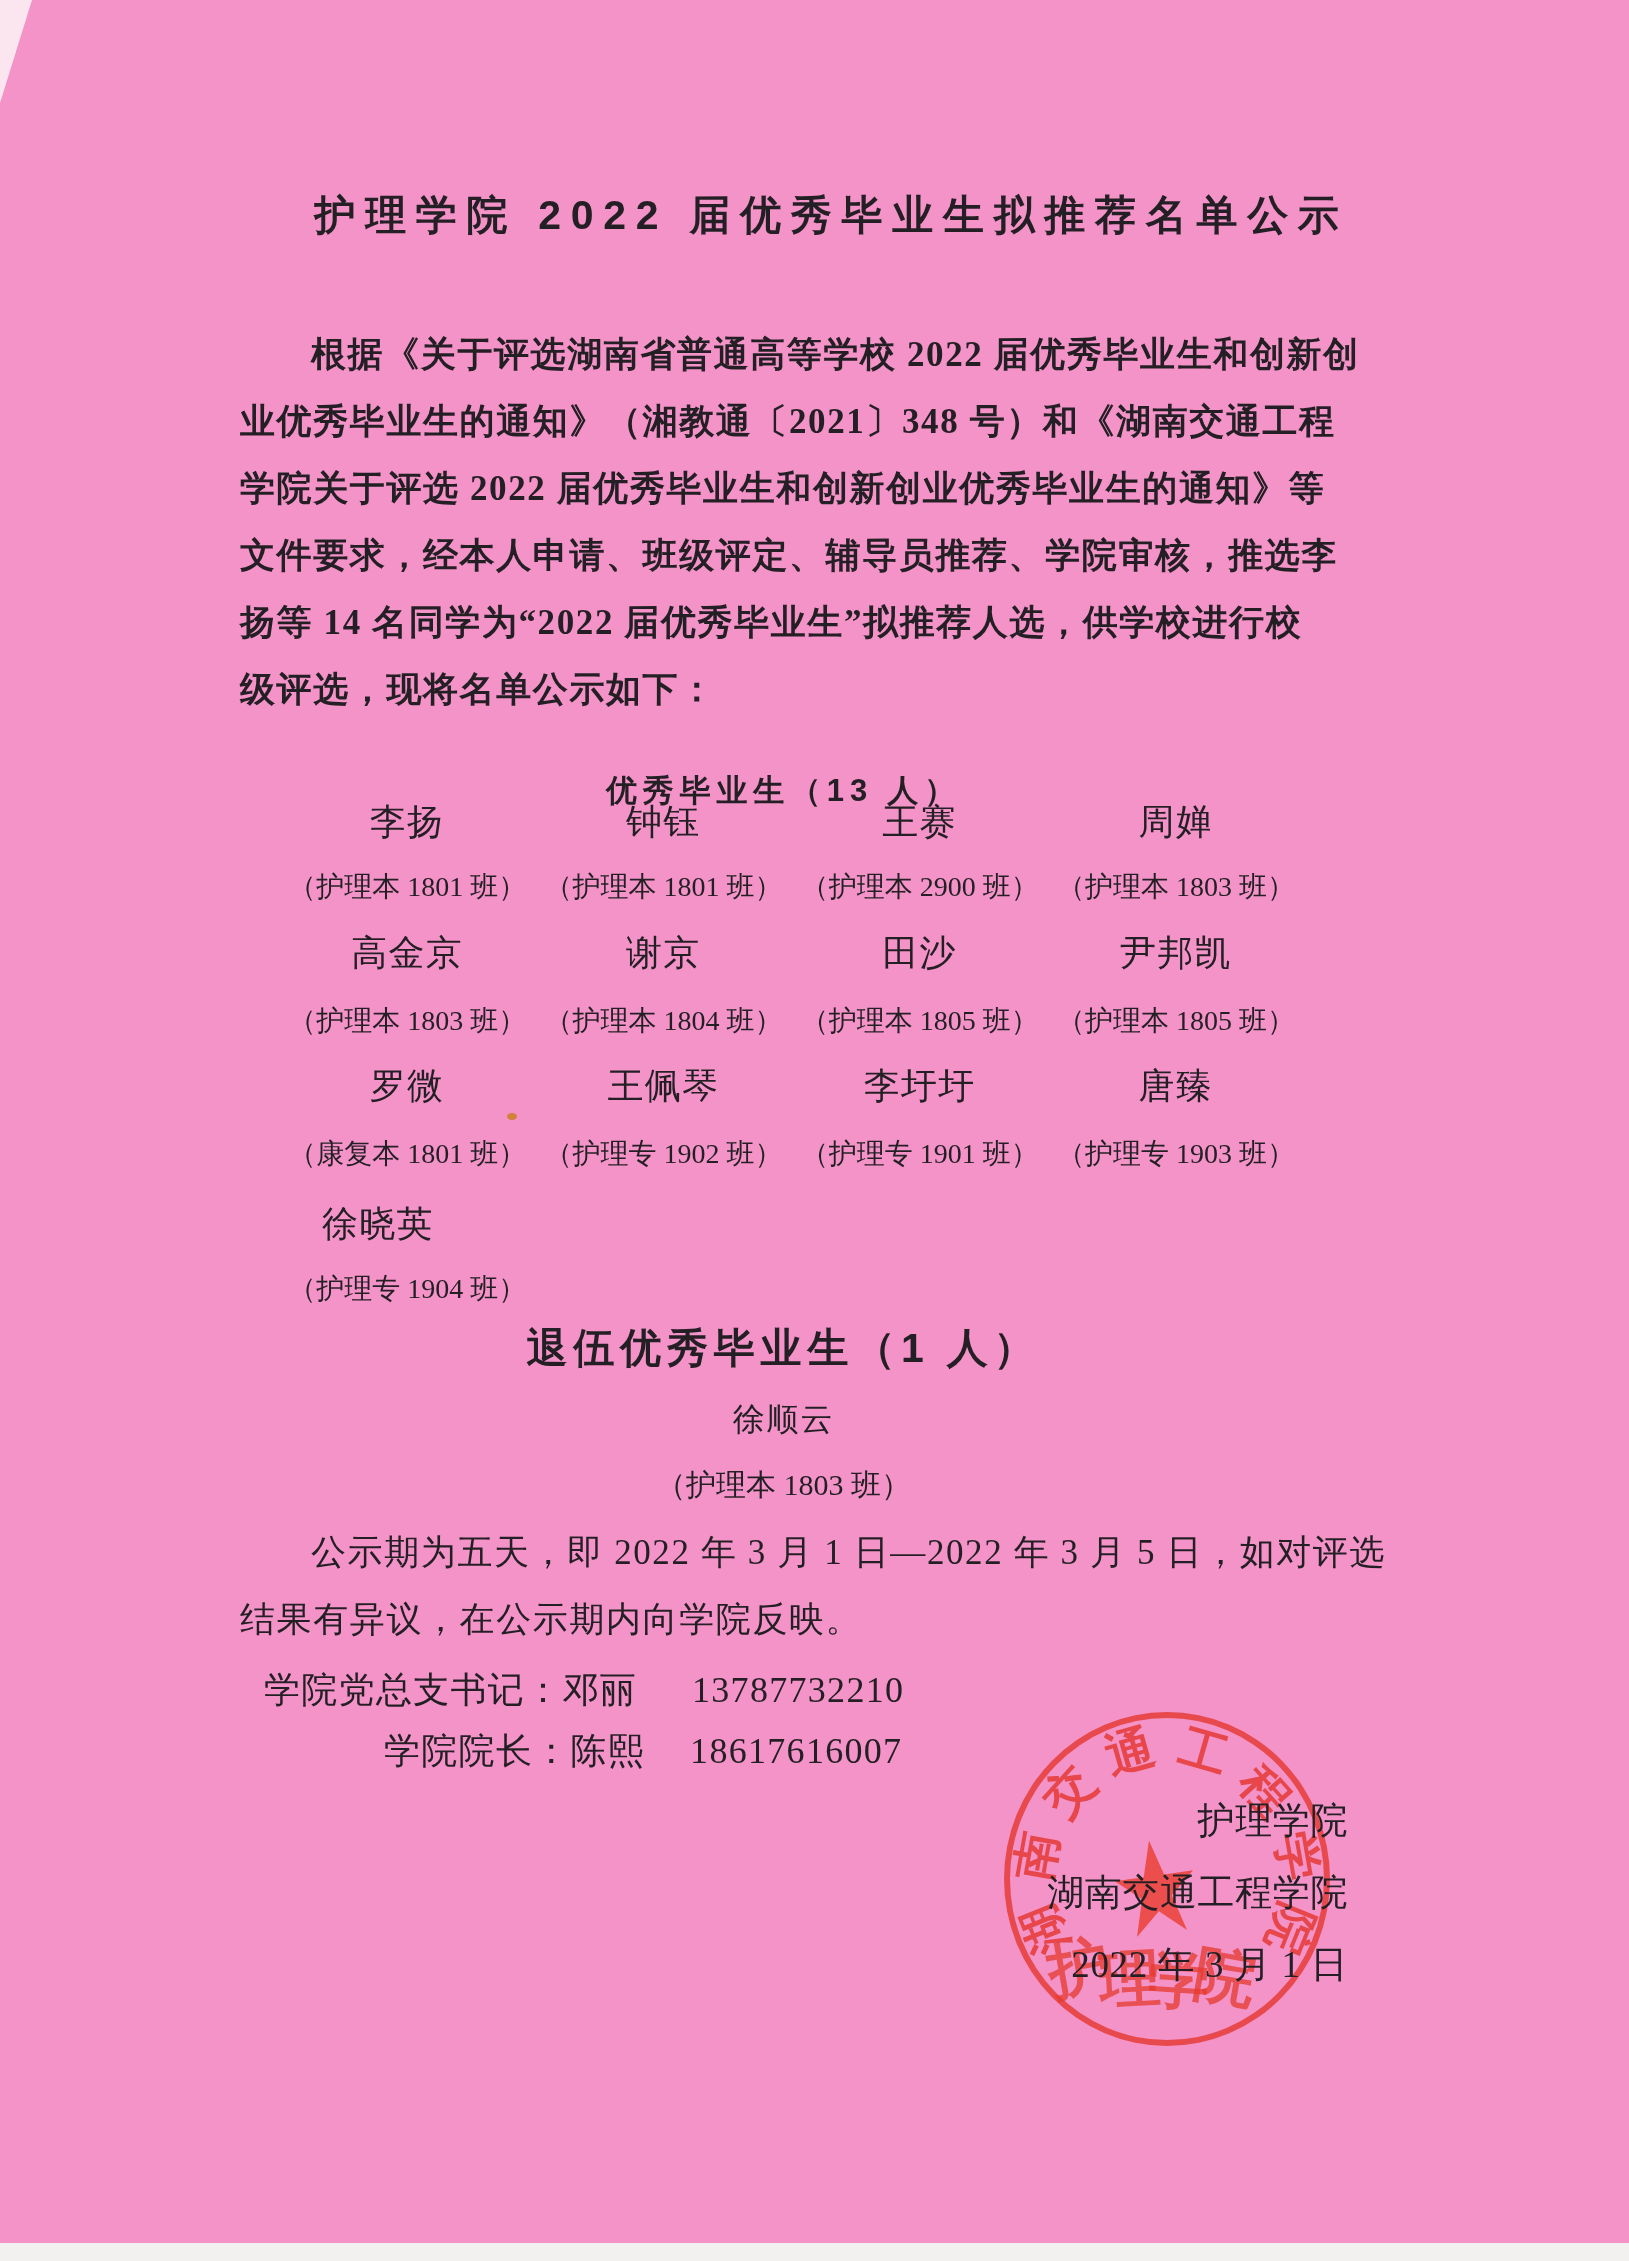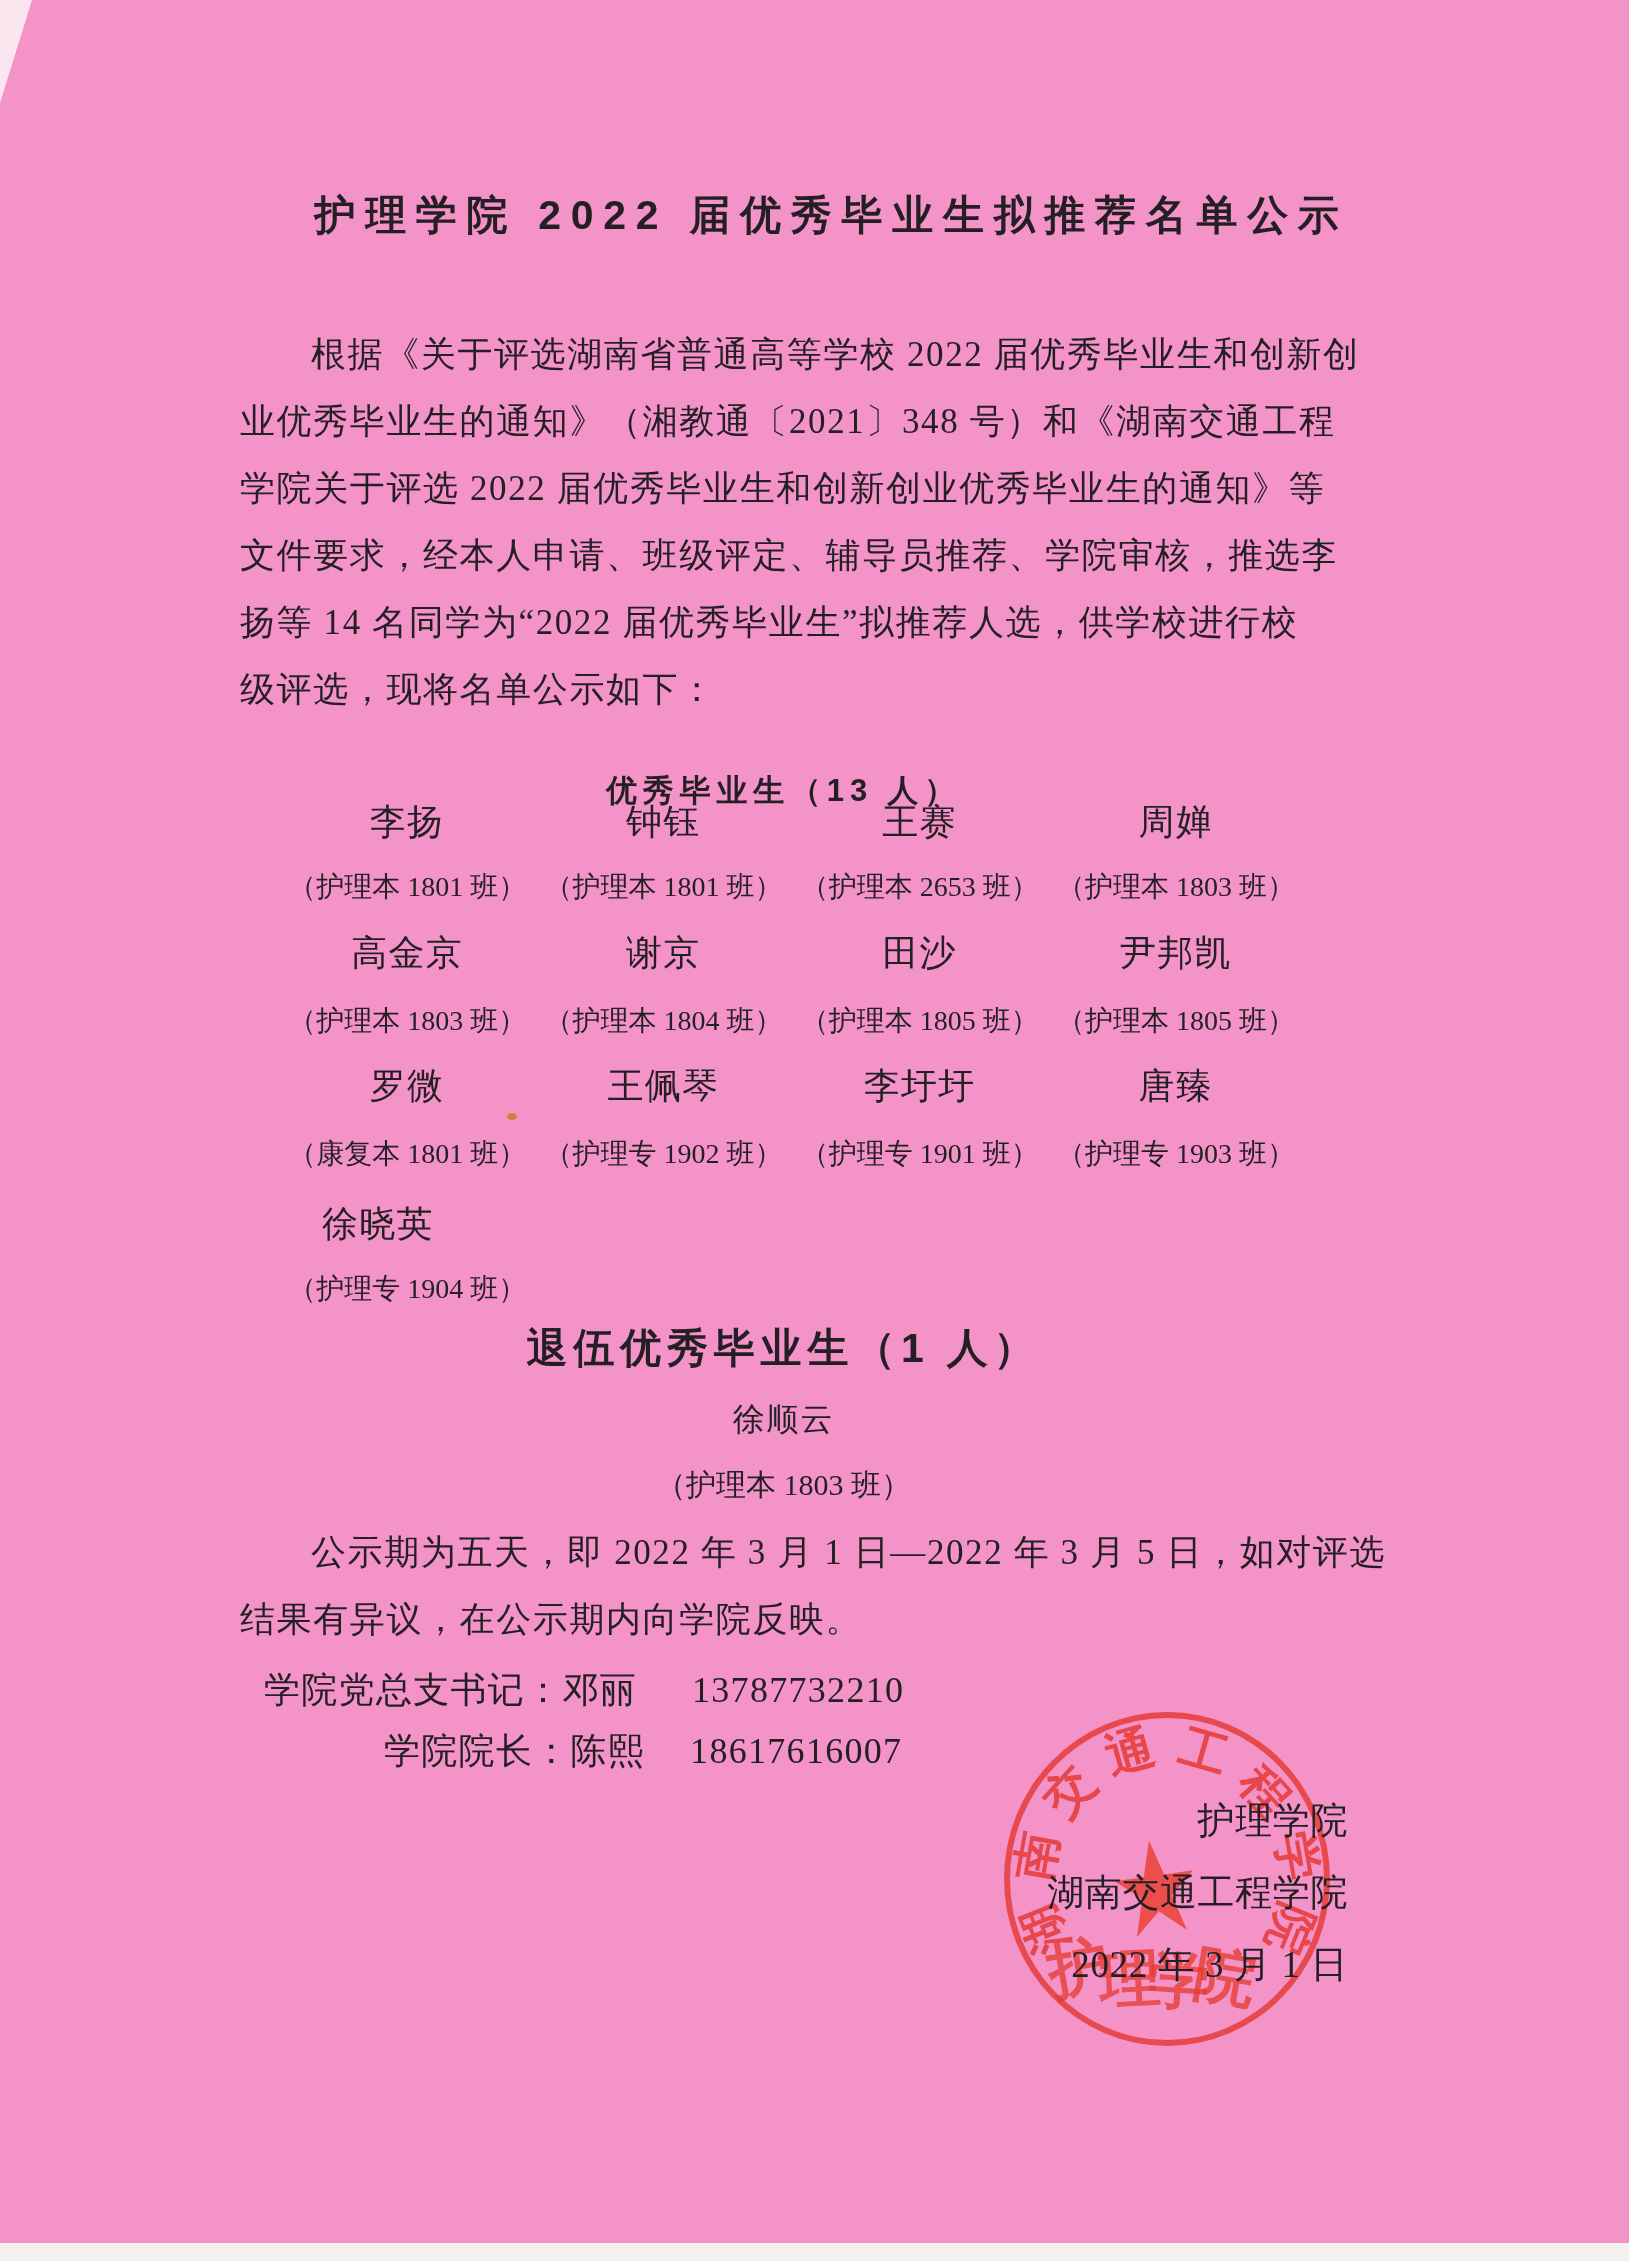--- a/index.html
+++ b/index.html
@@ -9,21 +9,21 @@
     font-family:"Liberation Serif","DejaVu Serif",serif;
     color:#231f24;
   }
   .hei { font-family:"Liberation Sans","DejaVu Sans",sans-serif; font-weight:700; }
   .abs { position:absolute; white-space:nowrap; }
   .centerband { left:0; width:1567px; text-align:center; }
 
   .doc-title { top:186px; line-height:58px; font-size:41px; letter-spacing:9.7px;margin-left:48px; }
 
   .intro { left:240px; top:321px; width:1167px; }
-  .intro .ln { height:67px; line-height:67px; font-size:35px; letter-spacing:1.6px; white-space:nowrap; }
+  .intro .ln { height:67px; line-height:67px; font-size:35px; letter-spacing:1.6px; white-space:nowrap;font-weight:bold; }
   .indent { padding-left:71px; }
 
   .h1 { top:762px; line-height:58px; font-size:31px; letter-spacing:5.8px; }
   .h2 { top:1319px; line-height:58px; font-size:41px; letter-spacing:5.8px; }
 
   .rowline { position:absolute; left:279px; width:1025px; display:flex; height:45px; line-height:45px; }
   .rowline > span { flex:1; text-align:center; white-space:nowrap; }
   .names { font-size:36px; letter-spacing:1.3px; }
   .classes { font-size:28px; }
   .cell-left { text-align:left !important; padding-left:43px; }
@@ -93,21 +93,21 @@
 
   <div class="rowline names" style="top:800px">
     <span>李扬</span>
     <span>钟钰</span>
     <span>王赛</span>
     <span>周婵</span>
   </div>
   <div class="rowline classes" style="top:864px">
     <span>（护理本 1801 班）</span>
     <span>（护理本 1801 班）</span>
-    <span>（护理本 2653 班）</span>
+    <span>（护理本 2900 班）</span>
     <span>（护理本 1803 班）</span>
   </div>
 
   <div class="rowline names" style="top:931px">
     <span>高金京</span>
     <span>谢京</span>
     <span>田沙</span>
     <span>尹邦凯</span>
   </div>
   <div class="rowline classes" style="top:998px">

